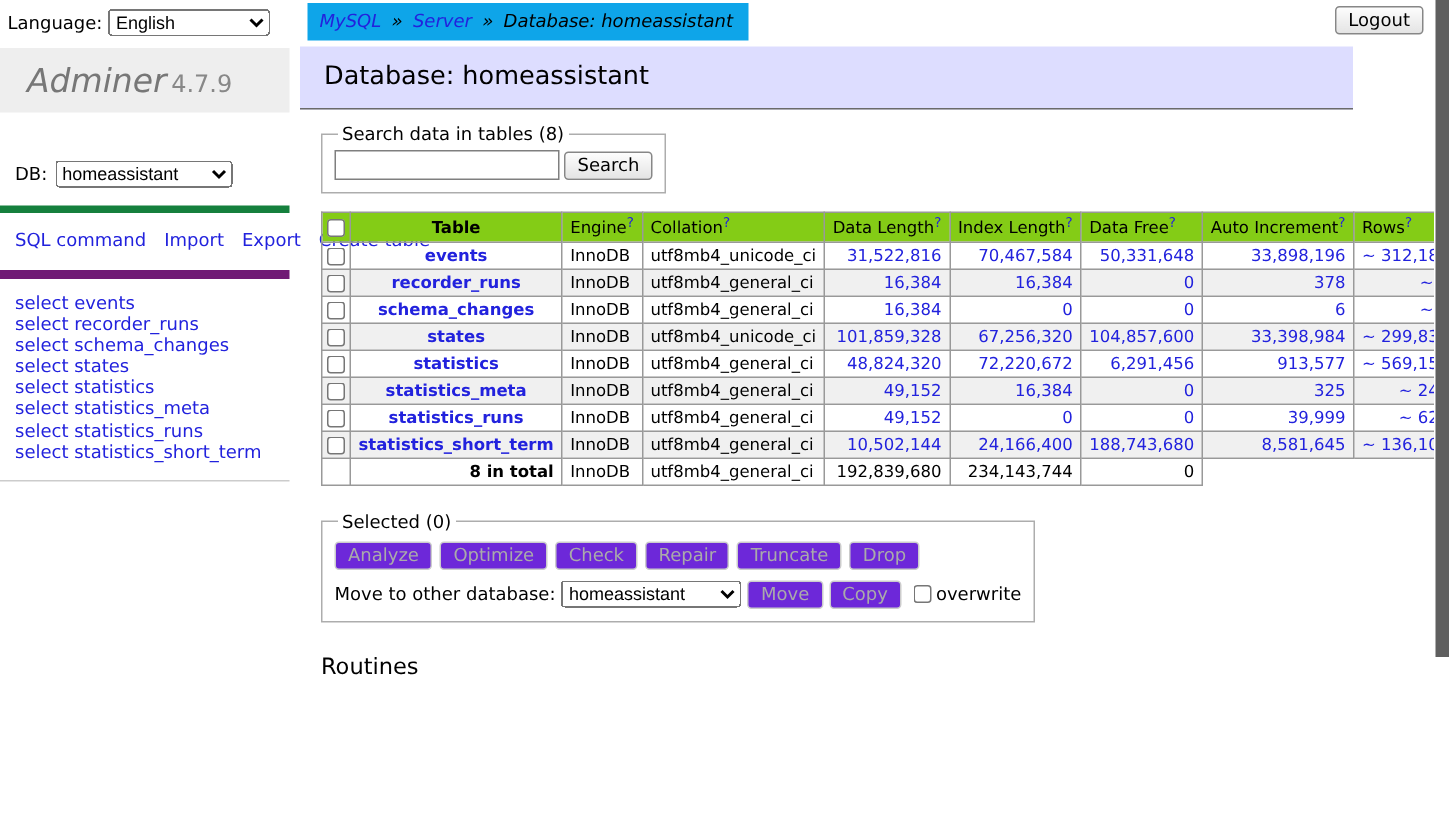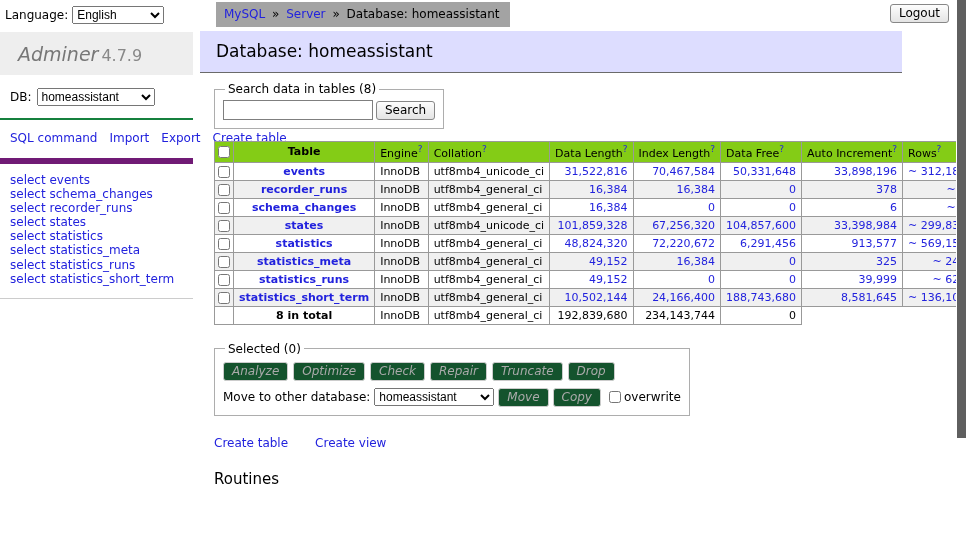--- a/index.html
+++ b/index.html
@@ -11,65 +11,65 @@
     color: #000;
     background: #fff;
     overflow: hidden;
   }
   a { color: #2222dd; text-decoration: none; cursor: pointer; }
 
   
   #sidebar { position: absolute; left: 0; top: 0; width: 193px; }
   .lang-row { padding: 6px 8px 5px 5px; white-space: nowrap; }
   .lang-row label { margin-right: 4px; }
-  .lang-row select { font-size: 12px; width: 92px; }
+  .lang-row select { font-size: 12px; width: 108px; }
   #logo {
     background: #eee;
     color: #777;
     padding: 7px 18px 8px;
     font-weight: normal;
     margin-top: 3px;
   }
-  #logo .logo-name { font-style: italic; font-size: 19px; }
+  #logo .logo-name { font-style: italic; font-size: 22px; }
   #logo .version { font-size: 16px; color: #888; margin-left: 3px; }
-  .db-row { padding: 13px 10px 12px; border-bottom: 2px solid #15803d; white-space: nowrap; }
+  .db-row { padding: 13px 10px 12px; border-bottom: 5px solid #15803d; white-space: nowrap; margin-top: 19px; }
   .db-row label { margin-right: 5px; }
   .db-row select { font-size: 12px; width: 118px; }
   .sidebar-actions { padding: 9px 10px 10px; border-bottom: 6px solid #701a75; line-height: 1.55; width: 193px; }
   .sidebar-actions a { margin-right: 12px; white-space: nowrap; }
   .table-links { padding: 9px 8px 12px 10px; border-bottom: 1px solid #ccc; }
   .table-links a { display: block; line-height: 1.18; white-space: nowrap; }
 
   
   .breadcrumb {
-    position: absolute; left: 216px; top: 2px;
+    position: absolute; left: 205px; top: 2px;
     display: inline-block;
-    background: #a3a3a3;
+    background: #0ea5e9;
     padding: 5px 10px 6px 8px;
+    font-style: italic;
   }
   .breadcrumb .sep { color: #000; margin: 0 3px; }
   .logout {
     position: absolute; top: 4px; right: 17px;
   }
   button {
     font-family: "DejaVu Sans", sans-serif;
     font-size: 12px;
     color: #000;
     background: linear-gradient(#fdfdfd, #e4e4e4);
     border: 1px solid #878787;
     border-radius: 3px;
     padding: 1px 8px 2px;
     cursor: pointer;
   }
   button:disabled {
     color: #aaa;
     border-color: #ccc;
-    background: #14532d;
+    background: #6d28d9;
     cursor: default;
-    font-style: italic;
   }
 
   
   #main { position: absolute; left: 200px; top: 31px; width: 702px; }
   h2.title {
     background: #ddf;
     border-bottom: 1px solid #6a6a6a;
     font-weight: normal;
     font-size: 17px;
     padding: 10px 16px 11px;
@@ -99,21 +99,21 @@
   td, th { border: 1px solid #999; padding: 2px 5px; white-space: nowrap; }
   thead th { background: #84cc16; font-weight: normal; text-align: left; }
   thead th.col-table { text-align: center; font-weight: bold; padding: 2px 28px; }
   sup { font-size: 9px; }
   .check { width: 19px; text-align: center; padding: 1px 3px; }
   input[type="checkbox"] { width: 12px; height: 12px; vertical-align: middle; margin: 0; }
   tbody th.name { text-align: center; font-weight: normal; }
   tbody th.name a { font-weight: bold; }
   tbody tr:nth-child(even) { background: #f0f0f0; }
   .num { text-align: right; }
-  tfoot th.name { text-align: center; font-weight: bold; }
+  tfoot th.name { text-align: right; font-weight: bold; }
   tfoot td, tfoot th { background: #fff; }
 
   
   .selected-wrap { margin-top: 17px; }
   .btn-row { margin: 2px 0 7px; }
   .btn-row button { margin-right: 5px; }
   .move-row { white-space: nowrap; }
   .move-row select { font-size: 12px; width: 120px; margin: 0 4px; }
   .move-row button { margin-right: 4px; }
   .overwrite { margin-left: 4px; cursor: pointer; }
@@ -143,22 +143,22 @@
   </div>
   <h1 id="logo">
     <span class="logo-name">Adminer</span><span class="version">4.7.9</span>
   </h1>
   <div class="db-row">
     <label>DB:</label><select><option>homeassistant</option></select>
   </div>
   <p class="sidebar-actions"><a>SQL command</a><a>Import</a><a>Export</a><a>Create table</a></p>
   <div class="table-links">
       <a>select events</a>
+      <a>select recorder_runs</a>
       <a>select schema_changes</a>
-      <a>select recorder_runs</a>
       <a>select states</a>
       <a>select statistics</a>
       <a>select statistics_meta</a>
       <a>select statistics_runs</a>
       <a>select statistics_short_term</a>
     </div>
 </div>
 
 <div class="breadcrumb">
   <a>MySQL</a>
@@ -302,21 +302,20 @@
   <div class="selected-wrap indent">
     <fieldset class="selected">
       <legend>Selected (0)</legend>
       <div class="btn-row" id="selected-buttons"><button disabled="">Analyze</button><button disabled="">Optimize</button><button disabled="">Check</button><button disabled="">Repair</button><button disabled="">Truncate</button><button disabled="">Drop</button></div>
       <div class="move-row">
         <span>Move to other database:</span><select><option>homeassistant</option></select><button disabled="">Move</button><button disabled="">Copy</button><label class="overwrite"><input type="checkbox" style=""><span>overwrite</span></label>
       </div>
     </fieldset>
   </div>
 
-  <p class="bottom-links indent"><a>Create table</a><a>Create view</a></p>
 
   <h3 class="indent">Routines</h3>
 
 </div>
 
 <div class="scrollbar">
   <div class="thumb"></div>
 </div>
 
 </body></html>

